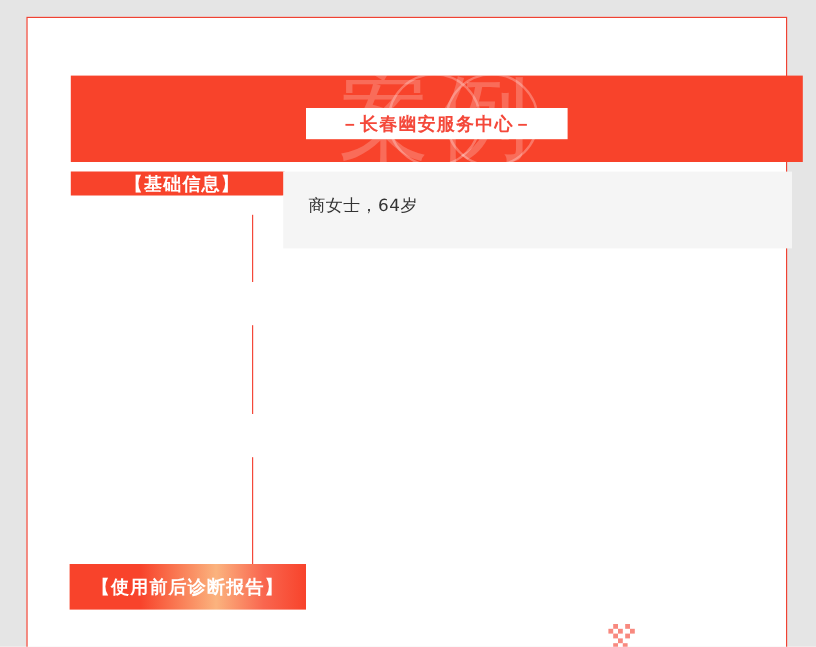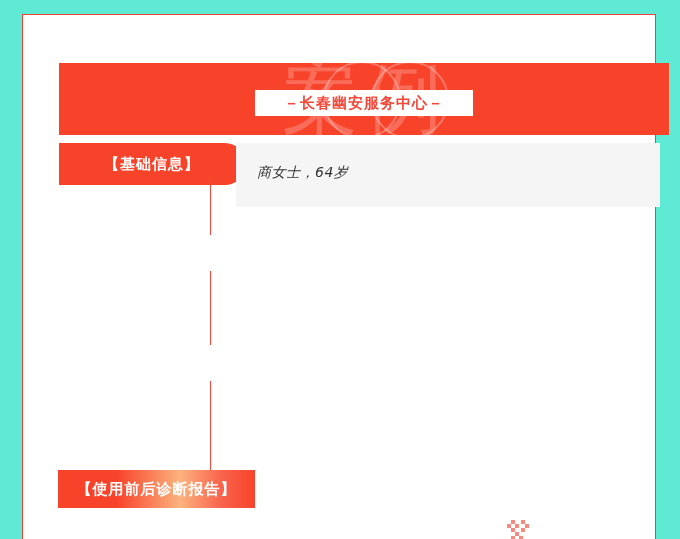--- a/index.html
+++ b/index.html
@@ -11,21 +11,21 @@
     height: 539px;
     background: #fdf3f2;
     font-family: "Liberation Sans", "DejaVu Sans", sans-serif;
     overflow: hidden;
   }
 
   .page {
     position: relative;
     width: 680px;
     height: 539px;
-    background: #5eead4;
+    background: #e5e5e5;
   }
 
   
   .card {
     position: absolute;
     left: 22px;
     top: 14px;
     width: 634px;
     height: 560px;
     background: #ffffff;
@@ -87,21 +87,21 @@
     letter-spacing: 1px;
     font-weight: 700;
     font-family: "DejaVu Sans", "Liberation Sans", sans-serif;
     white-space: nowrap;
   }
 
   .pill {
     position: absolute;
     left: 36px;
     width: 186px;
-    height: 42px;
+    height: 20px;
     background: #f8432b;
     border-radius: 0 20px 20px 0;
     color: #ffffff;
     font-size: 15px;
     font-weight: 700;
     letter-spacing: 1px;
     display: flex;
     align-items: center;
     justify-content: center;
     font-family: "DejaVu Sans", "Liberation Sans", sans-serif;
@@ -120,21 +120,20 @@
     left: 213px;
     width: 424px;
     background: #f5f5f5;
     box-sizing: border-box;
     padding: 14px 18px 14px 21px;
     color: #333333;
     font-size: 14px;
     line-height: 30px;
     letter-spacing: 0.5px;
     font-family: "DejaVu Sans", "Liberation Sans", sans-serif;
-    font-style: italic;
   }
 
   
   .pill-1 { top: 128px; }
   .content-1 { top: 128px; height: 64px; }
   .conn-1 { top: 164px; height: 56px; }
 
   
   .pill-2 { top: 220px; }
   .content-2 { top: 214px; height: 90px; }

